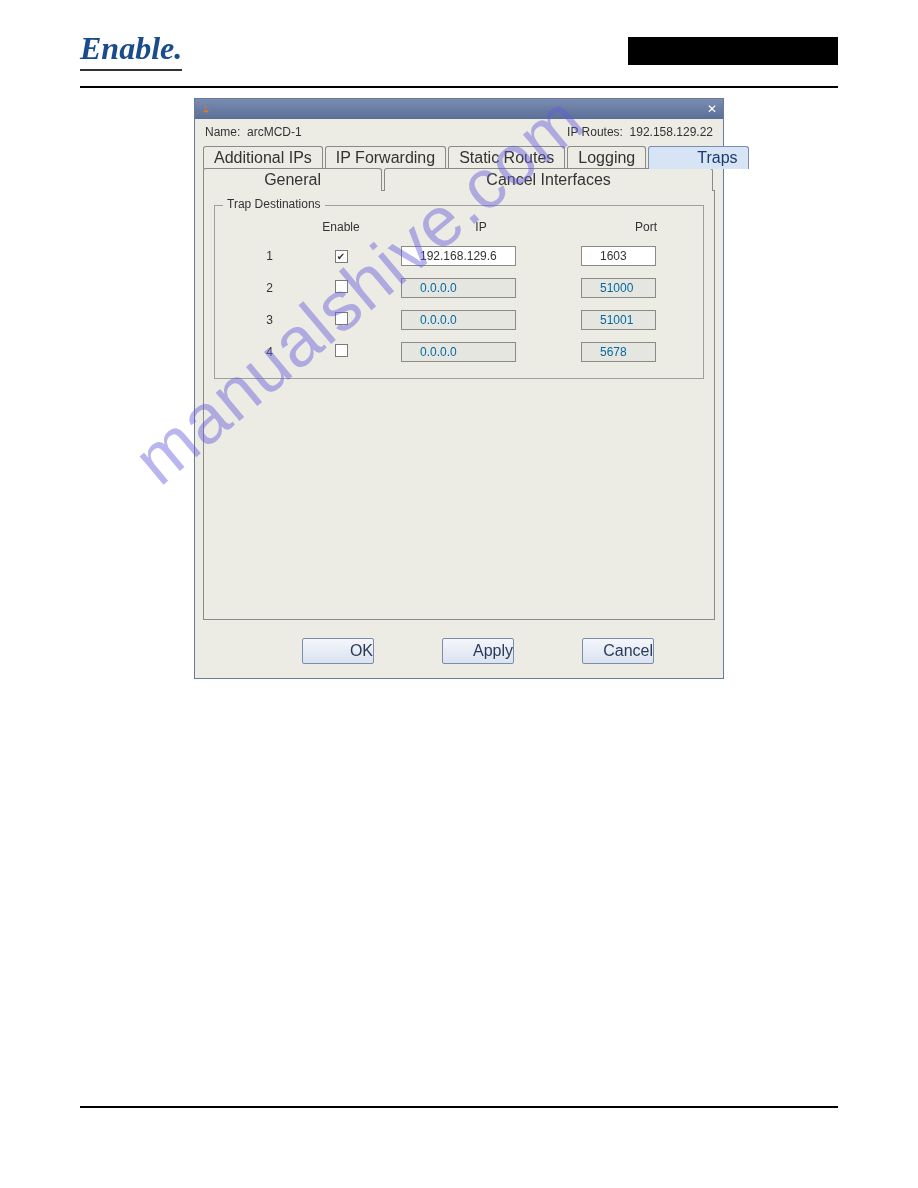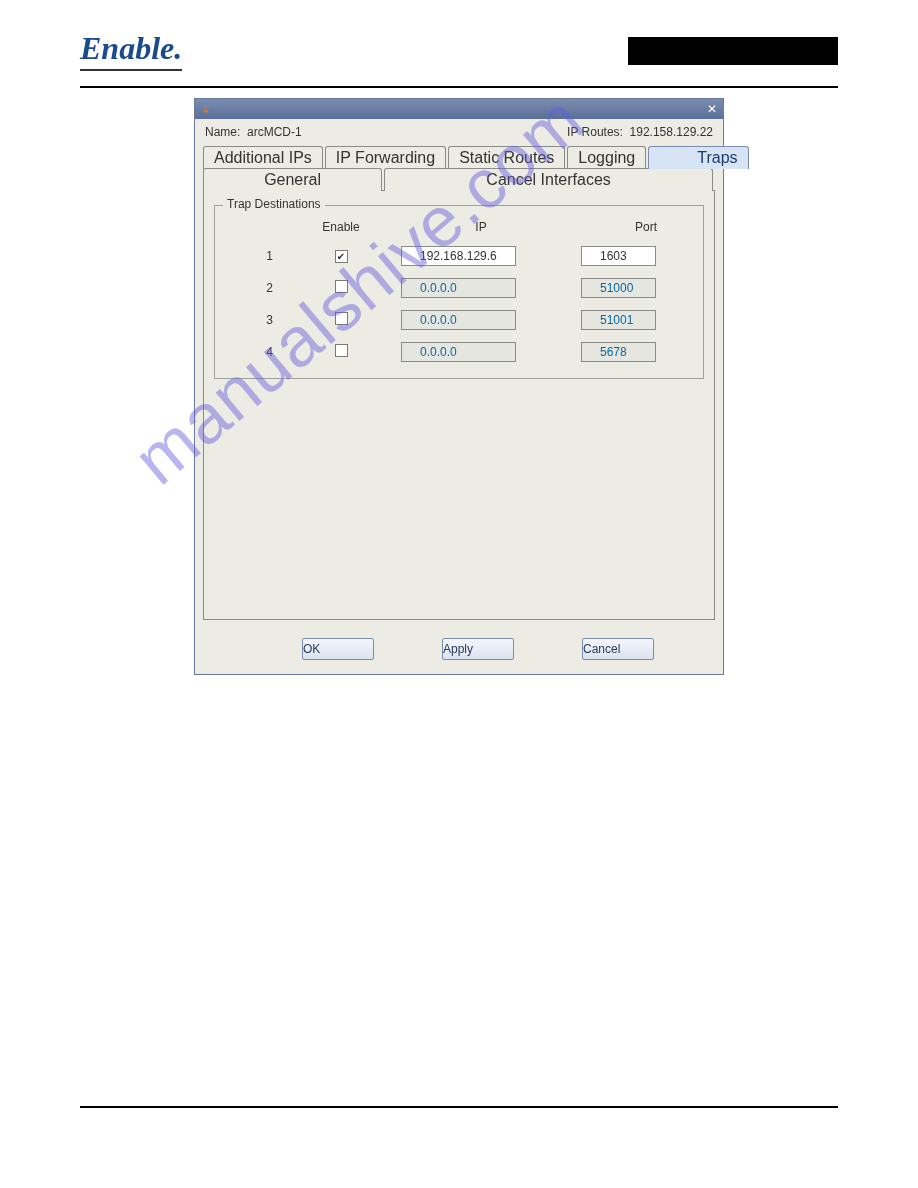--- a/index.html
+++ b/index.html
@@ -201,24 +201,24 @@
     justify-content: center;
     gap: 30px;
     padding: 10px 0 14px 0;
   }
   .btn {
     background: linear-gradient(to bottom, #f4f6fb 0%, #dbe3f0 100%);
     border: 1px solid #7a8cb0;
     border-radius: 2px;
     padding: 3px 0;
     width: 72px;
-    font-size: 12px;
+    font-size: 16px;
     color: #2a3a5a;
     cursor: pointer;
-    text-align: left;
+    text-align: right;
     margin-left: 38px;
   }
 
   
   .watermark {
     position: absolute;
     top: 420px;
     left: 170px;
     font-size: 70px;
     color: rgba(100, 90, 220, 0.45);

